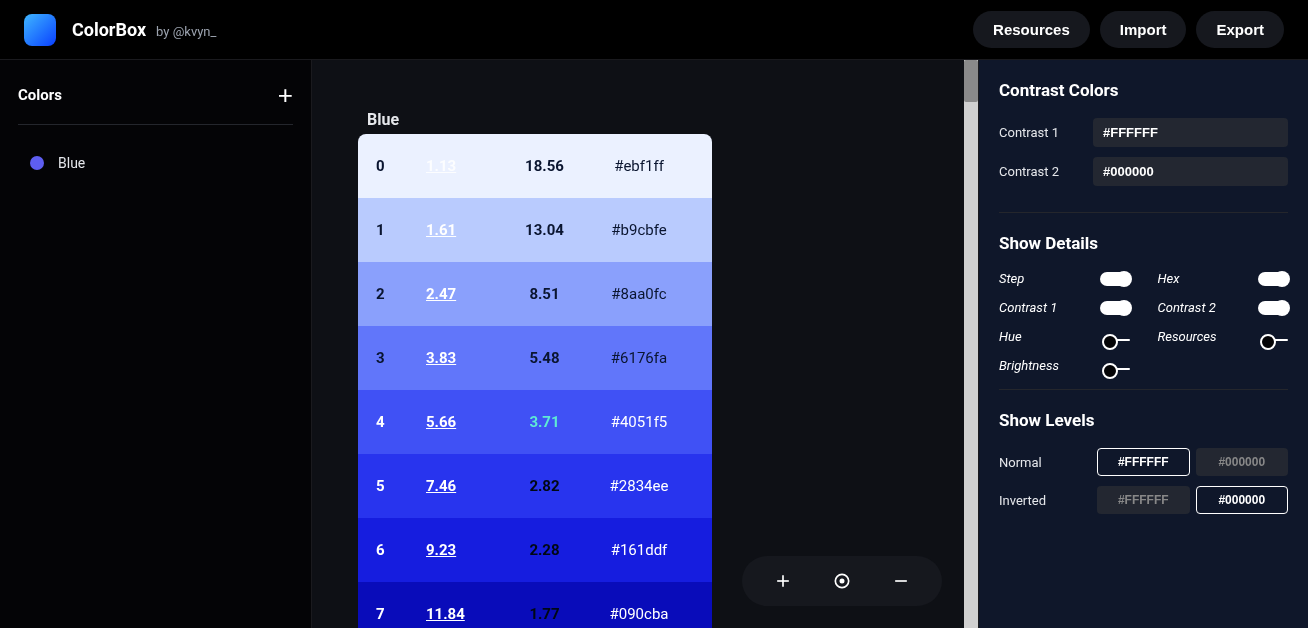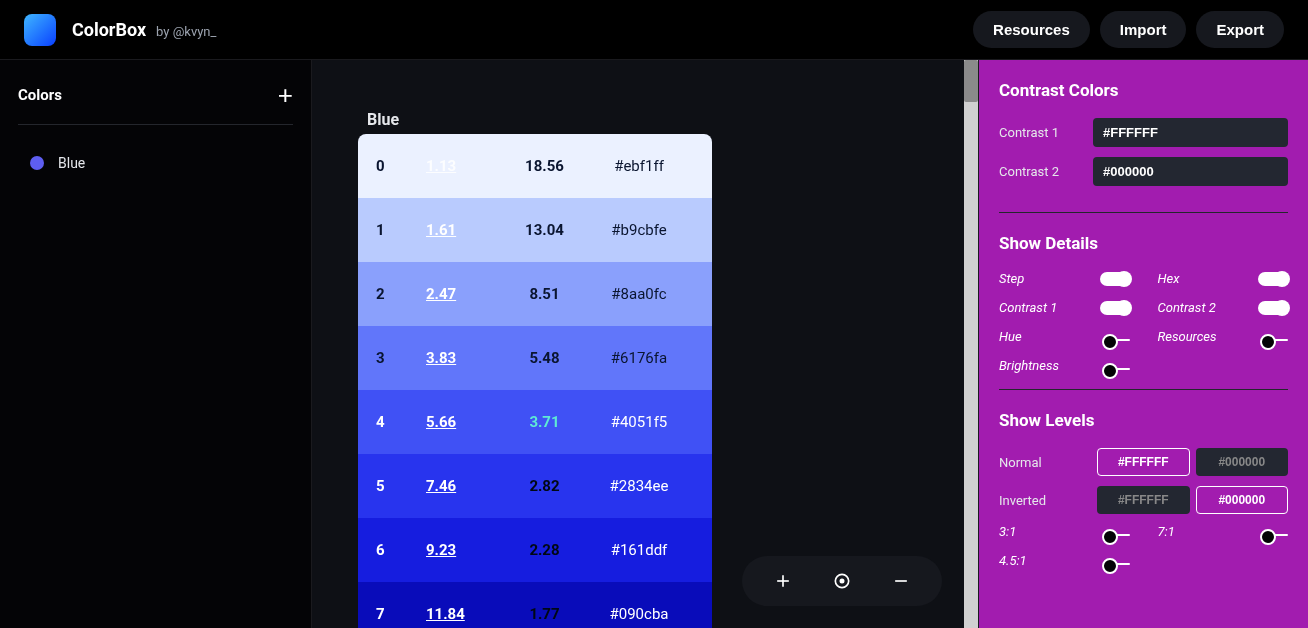--- a/index.html
+++ b/index.html
@@ -178,21 +178,21 @@
       height: 30px;
       display: flex;
       align-items: center;
       justify-content: center;
     }
     .tool-btn svg { width: 20px; height: 20px; }
     .panel-right {
       width: 330px;
       border-left: 1px solid #1a1a1e;
       padding: 20px 20px;
-      background: #a21caf;
+      background: #0f172a;
       overflow: hidden;
     }
     .panel-section { margin-bottom: 20px; padding-bottom: 16px; border-bottom: 1px solid #24262c; }
     .panel-section:last-child { border-bottom: none; }
     .panel-h {
       font-size: 17px;
       font-weight: 700;
       margin-bottom: 18px;
     }
     .field-row {
@@ -453,35 +453,15 @@
           <button class="sel-btn">#000000</button>
         </div>
       </div>
       <div class="field-row">
         <div class="field-label">Inverted</div>
         <div class="btn-pair">
           <button class="sel-btn">#FFFFFF</button>
           <button class="sel-btn active">#000000</button>
         </div>
       </div>
-      <div class="toggle-grid" id="ratio-grid" style="margin-top:10px">
-          <div class="toggle-row">
-            <span class="toggle-label">3:1</span>
-            <div class="toggle off">
-              <div class="knob"></div>
-            </div>
-          </div>
-          <div class="toggle-row">
-            <span class="toggle-label">7:1</span>
-            <div class="toggle off">
-              <div class="knob"></div>
-            </div>
-          </div>
-          <div class="toggle-row">
-            <span class="toggle-label">4.5:1</span>
-            <div class="toggle off">
-              <div class="knob"></div>
-            </div>
-          </div>
-        </div>
     </div>
   </div>
 </div>
 
 </body></html>

